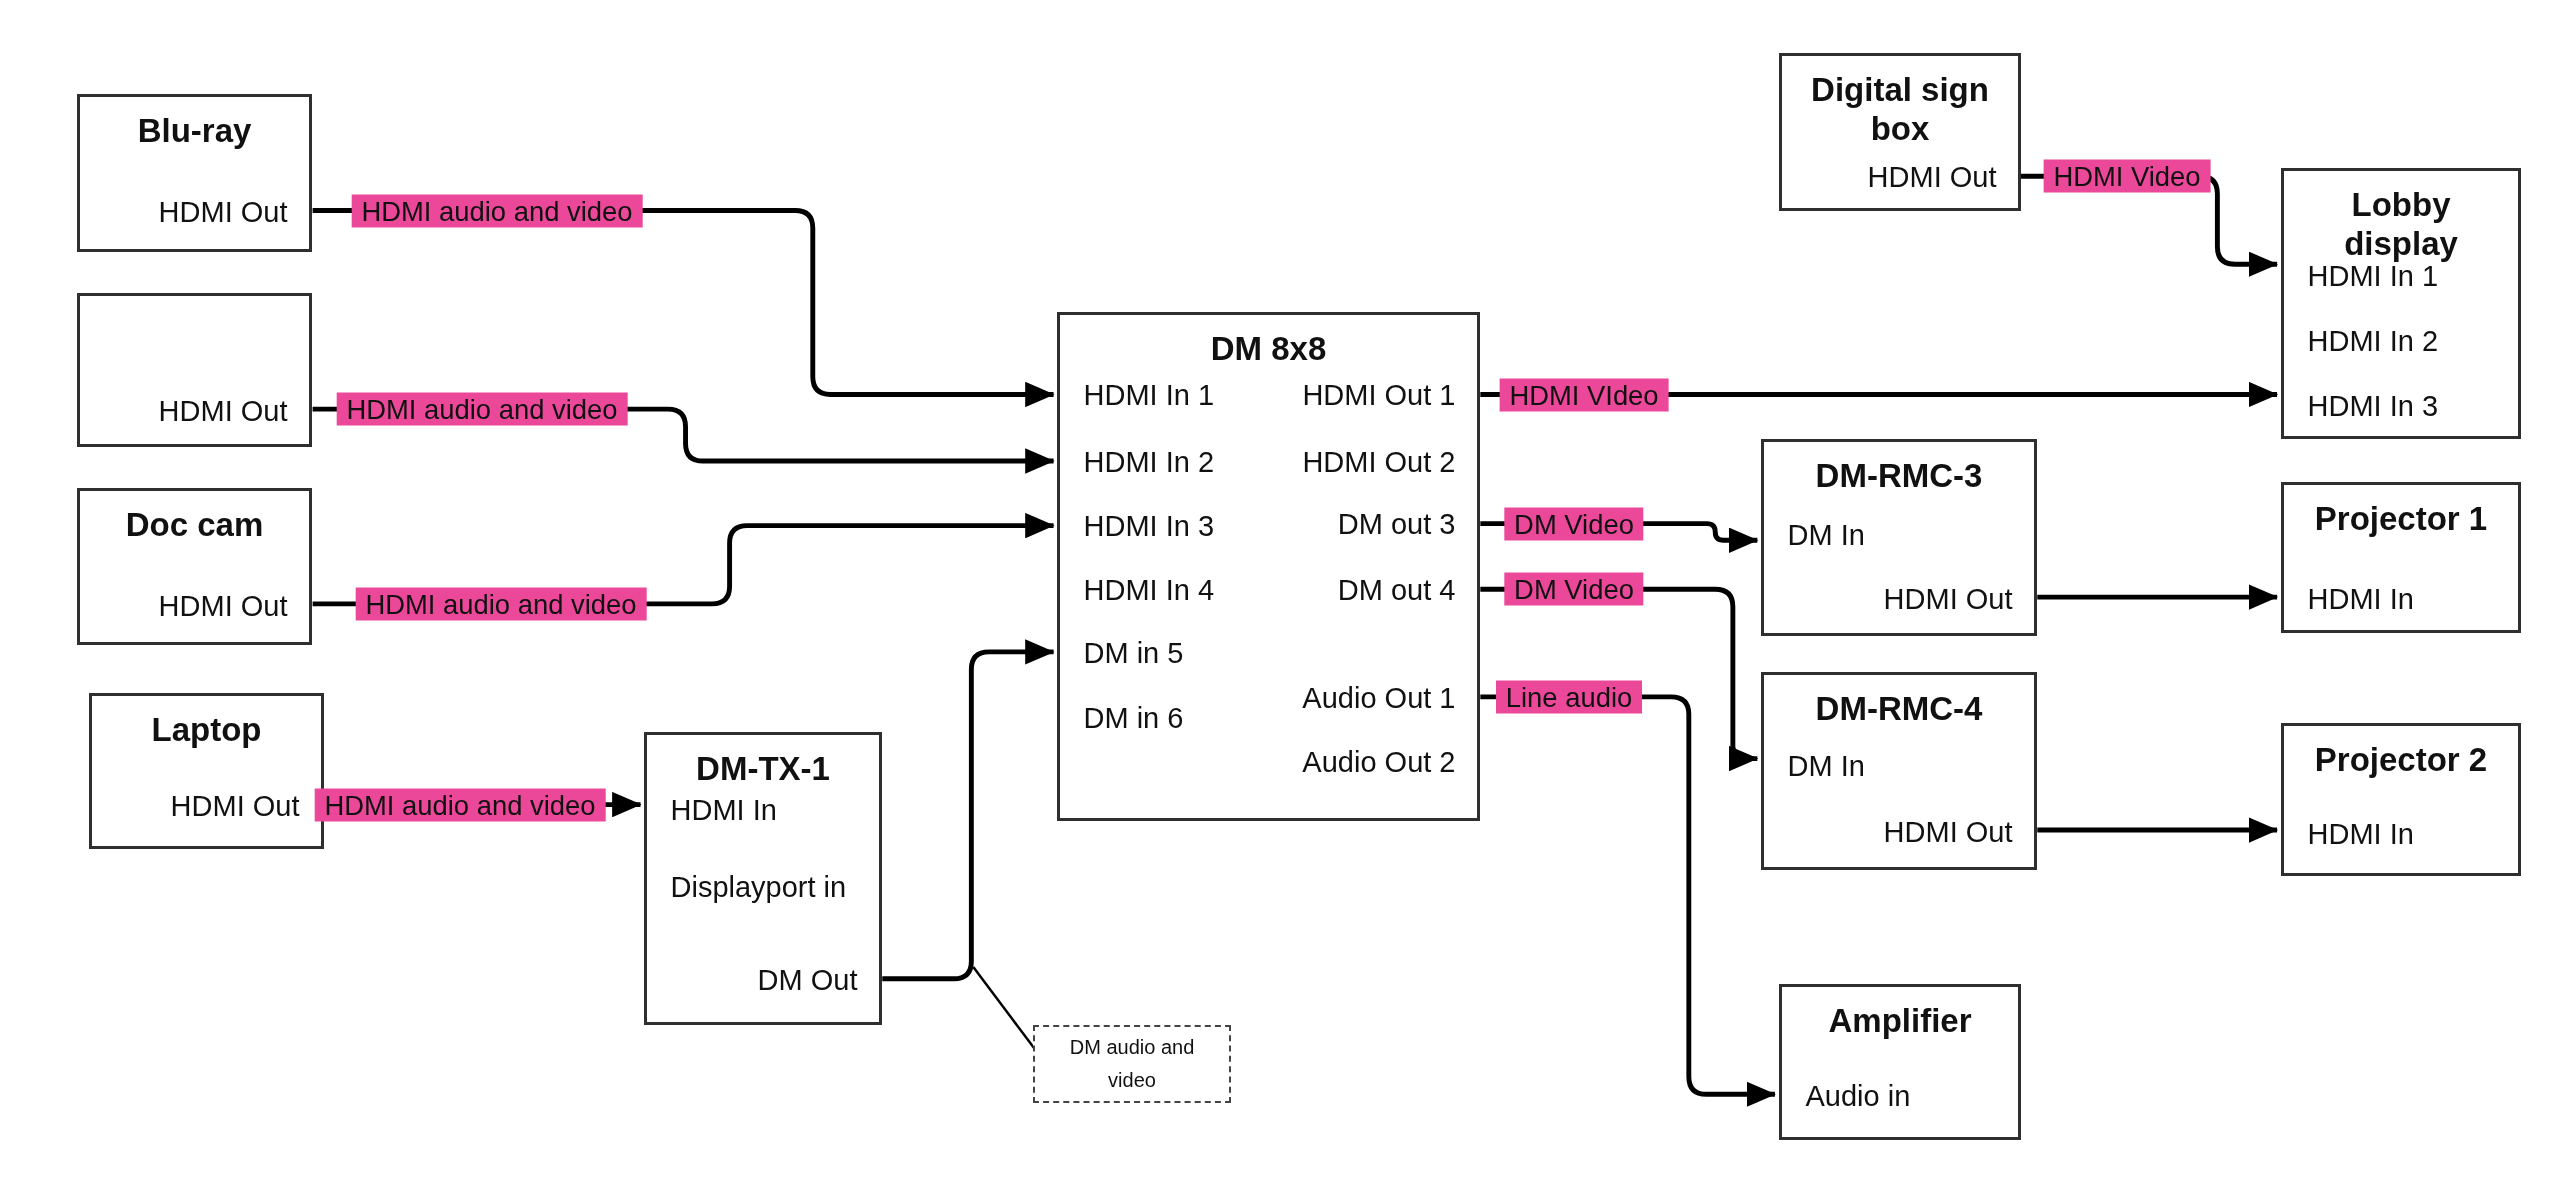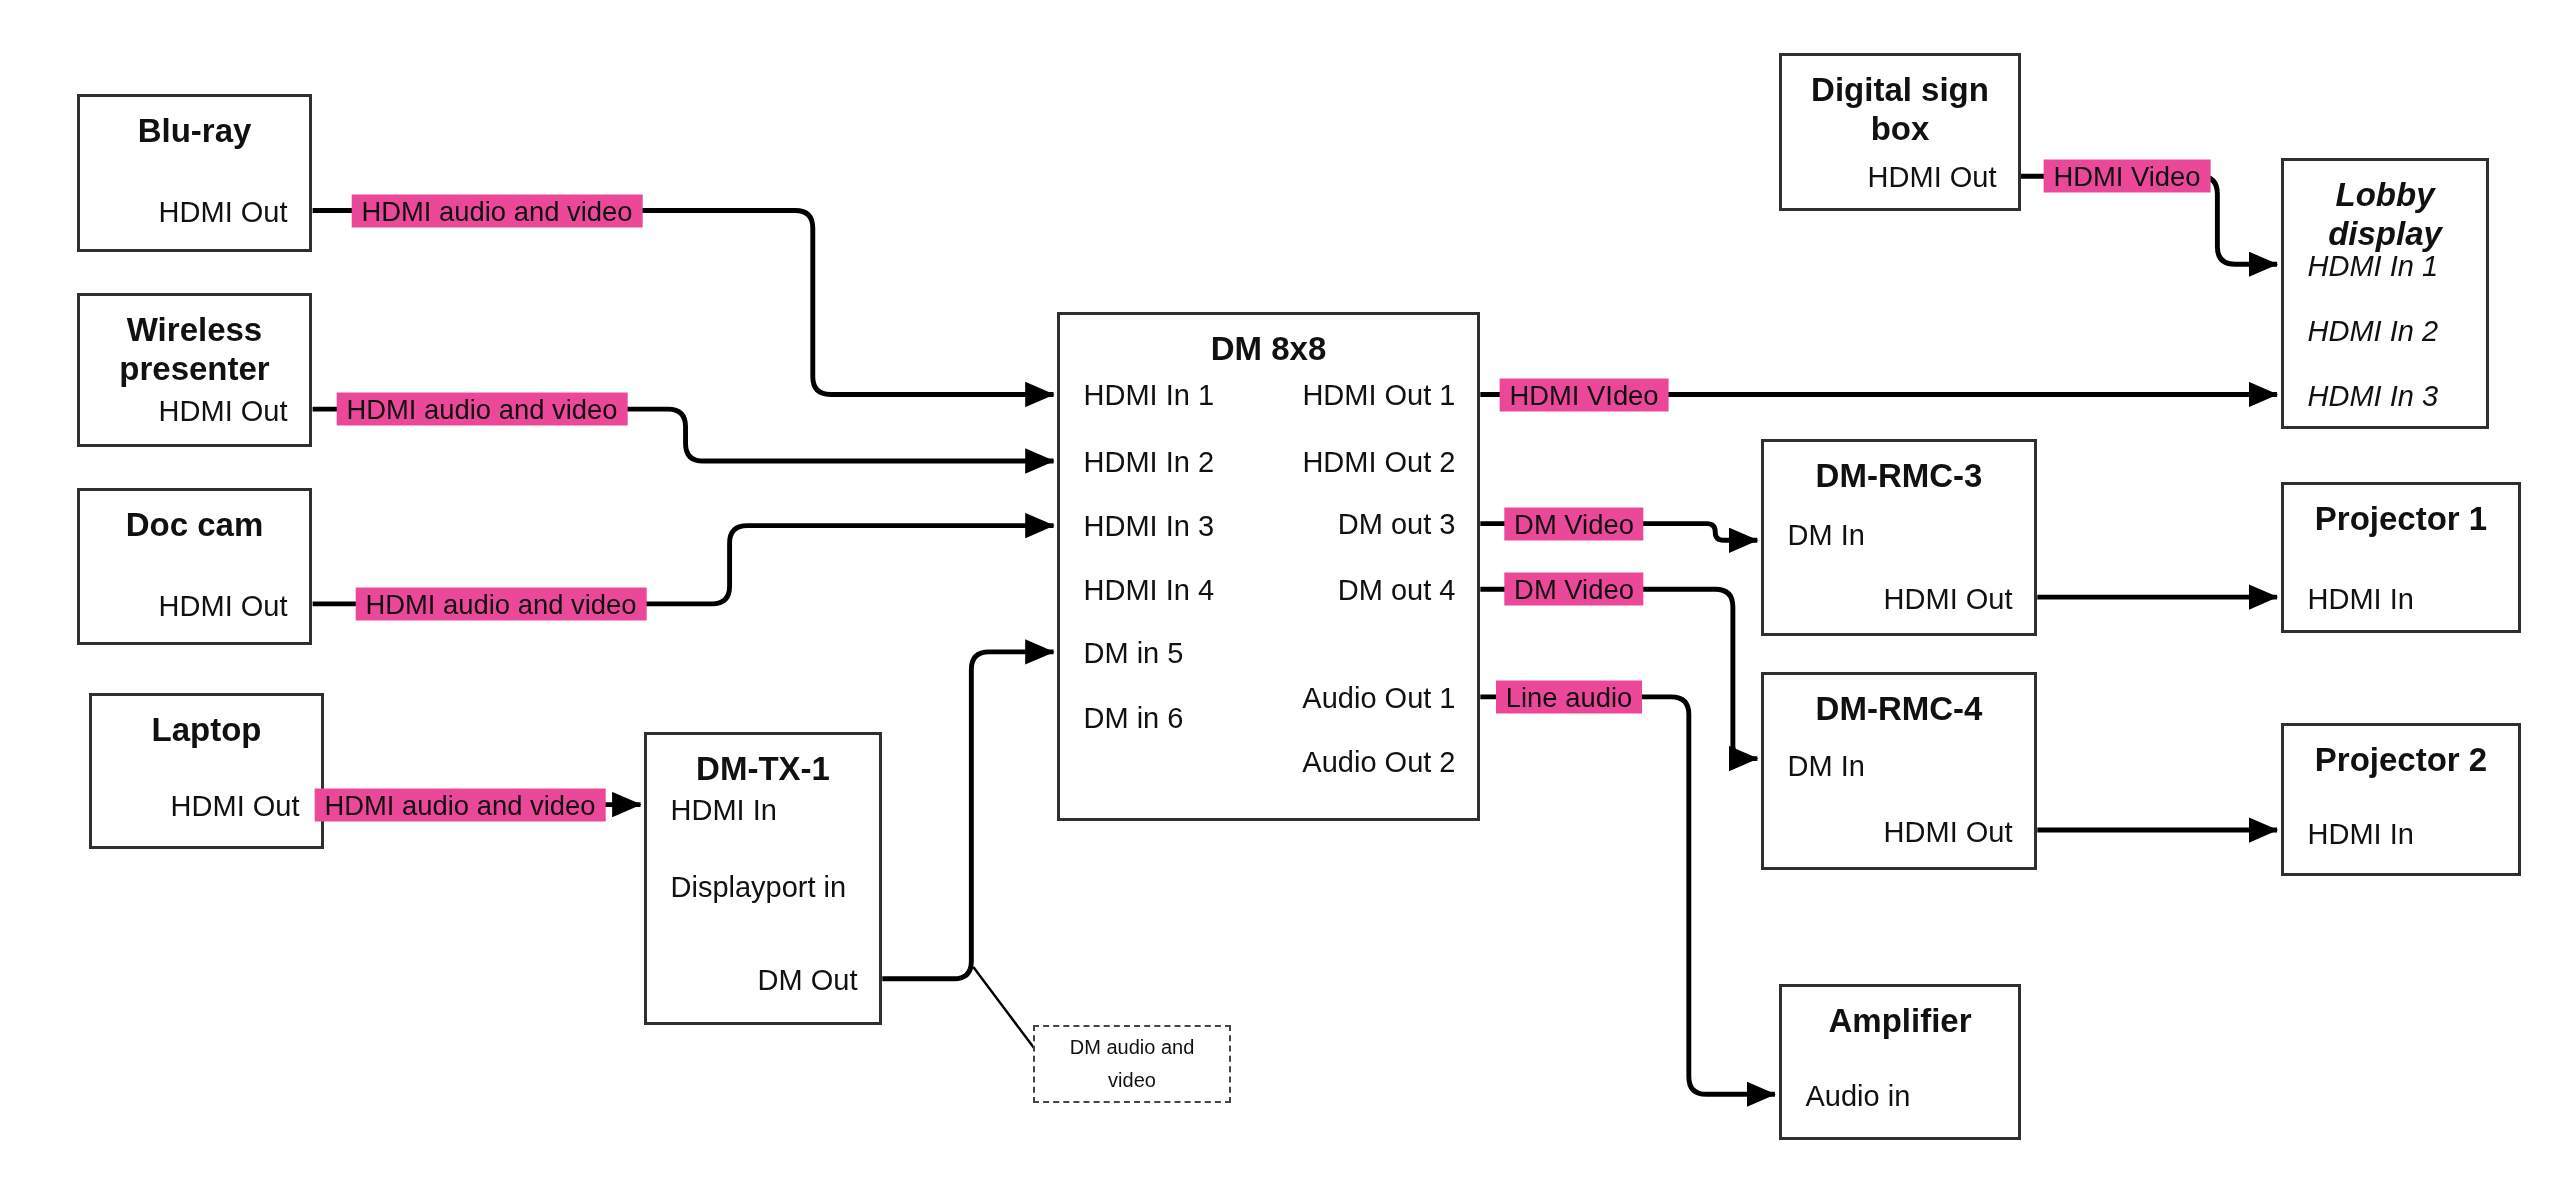--- a/index.html
+++ b/index.html
@@ -40,22 +40,20 @@
       <path d="M 1512 712 L 1707 712 Q 1725 712 1725 730 L 1725 1100 Q 1725 1118 1743 1118 L 1813 1118" fill="none" stroke="#000000" stroke-width="5" marker-end="url(#arrow)"></path>
       <path d="M 2081 610 L 2326 610" fill="none" stroke="#000000" stroke-width="5" marker-end="url(#arrow)"></path>
       <path d="M 2081 848 L 2326 848" fill="none" stroke="#000000" stroke-width="5" marker-end="url(#arrow)"></path>
       <line x1="994" y1="988" x2="1057" y2="1072" stroke="#000000" stroke-width="2.5"></line>
     </svg>
 <div class="node" style="left: 77px; top: 94px; width: 235px; height: 158px; border-color: rgb(47, 47, 47);">
       <div class="node-title">Blu-ray</div>
       <div class="port right" style="top: 117px;">HDMI Out</div>
     </div>
     <div class="node" style="left: 77px; top: 293px; width: 235px; height: 154px; border-color: rgb(47, 47, 47);">
-      <div class="node-title">Wireless
-presenter</div>
       <div class="port right" style="top: 117px;">HDMI Out</div>
     </div>
     <div class="node" style="left: 77px; top: 488px; width: 235px; height: 157px; border-color: rgb(47, 47, 47);">
       <div class="node-title">Doc cam</div>
       <div class="port right" style="top: 117px;">HDMI Out</div>
     </div>
     <div class="node" style="left: 77px; top: 693px; width: 235px; height: 156px; border-color: rgb(47, 47, 47); margin-left: 12px;">
       <div class="node-title">Laptop</div>
       <div class="port right" style="top: 112px;">HDMI Out</div>
     </div>
@@ -78,21 +76,21 @@
       <div class="port right" style="top: 211px;">DM out 3</div>
       <div class="port right" style="top: 277px;">DM out 4</div>
       <div class="port right" style="top: 385px;">Audio Out 1</div>
       <div class="port right" style="top: 449px;">Audio Out 2</div>
     </div>
     <div class="node" style="left: 1779px; top: 53px; width: 242px; height: 158px; border-color: rgb(47, 47, 47); padding-left: 24px;">
       <div class="node-title">Digital sign
 box</div>
       <div class="port right" style="top: 123px;">HDMI Out</div>
     </div>
-    <div class="node" style="left: 2281px; top: 158px; width: 208px; height: 271px; border-color: rgb(47, 47, 47); font-style: italic;">
+    <div class="node" style="left: 2281px; top: 168px; width: 240px; height: 271px; border-color: rgb(47, 47, 47);">
       <div class="node-title">Lobby
 display</div>
       <div class="port left" style="top: 107px;">HDMI In 1</div>
       <div class="port left" style="top: 172px;">HDMI In 2</div>
       <div class="port left" style="top: 237px;">HDMI In 3</div>
     </div>
     <div class="node" style="left: 1761px; top: 439px; width: 276px; height: 197px; border-color: rgb(47, 47, 47);">
       <div class="node-title">DM-RMC-3</div>
       <div class="port left" style="top: 95px;">DM In</div>
       <div class="port right" style="top: 159px;">HDMI Out</div>

